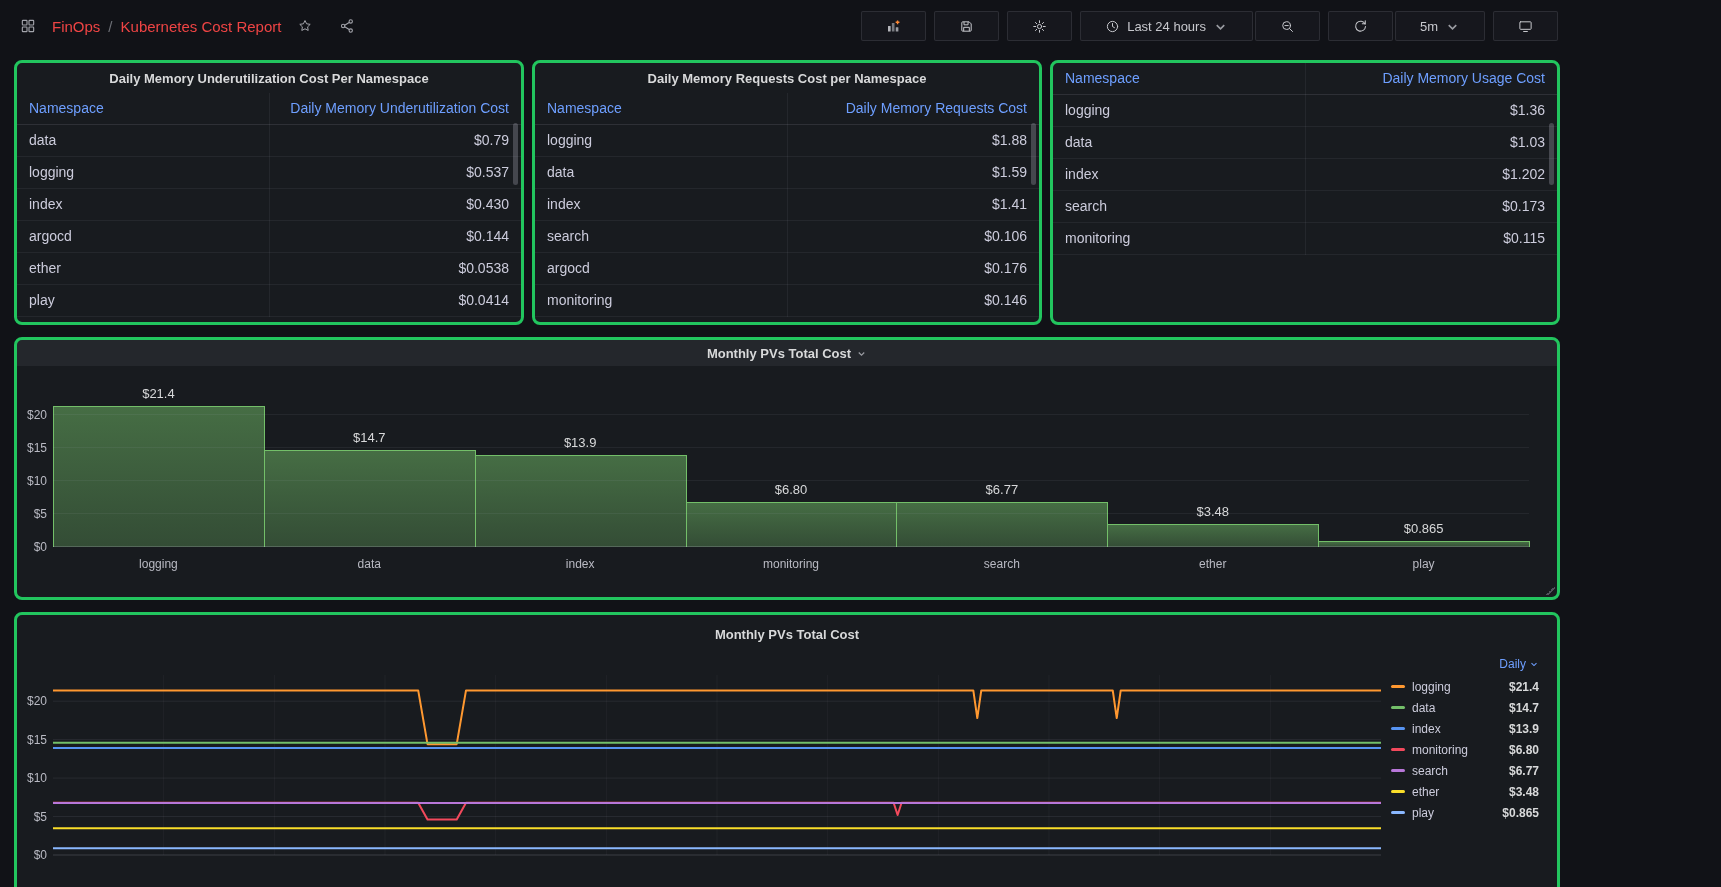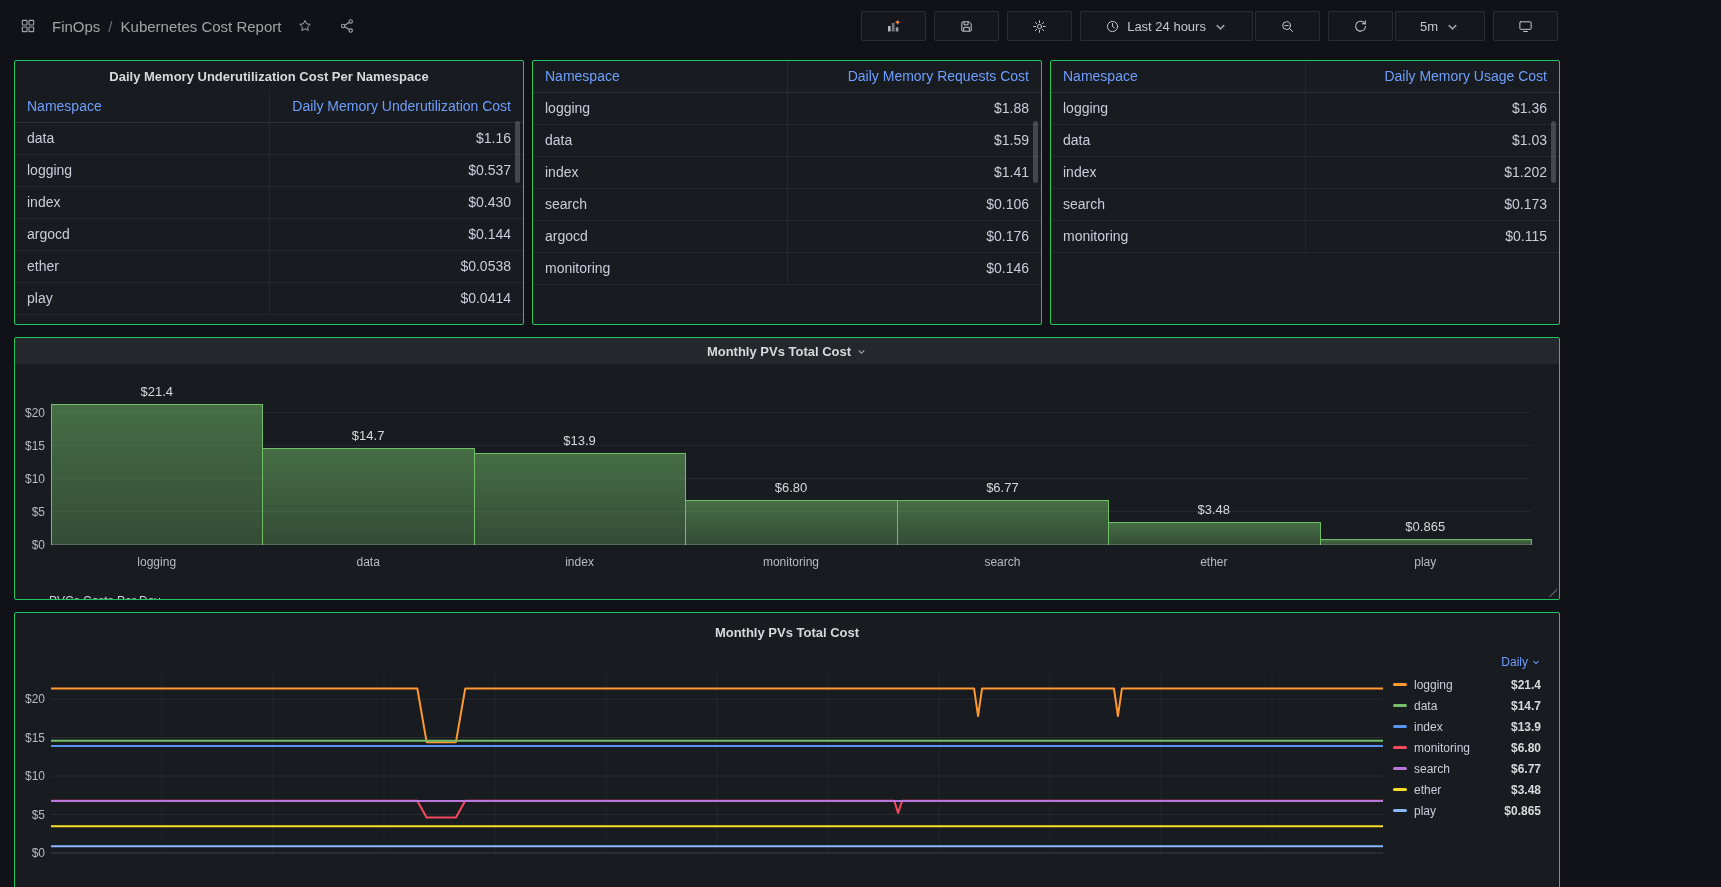--- a/index.html
+++ b/index.html
@@ -7,34 +7,34 @@
     font-family:"Liberation Sans",sans-serif;color:#ccccdc}
   button{font-family:inherit;background:none;border:none;color:inherit;cursor:pointer}
   .app{width:1574px}
 
   
   .topbar{height:52px;display:flex;align-items:center;justify-content:space-between;padding:0 16px}
   .tb-left{display:flex;align-items:center;gap:10px}
   .icon-btn{display:flex;align-items:center;justify-content:center;width:24px;height:24px;color:#a3a4ab}
   .icon-btn svg{width:16px;height:16px}
   .breadcrumb{display:flex;align-items:center;gap:8px;margin:0 2px}
-  .crumb{color:#a3a3a3;font-size:15px;text-decoration:none;cursor:pointer}
+  .crumb{color:#ef4444;font-size:15px;text-decoration:none;cursor:pointer}
   .crumb-sep{color:#6e7077;font-size:15px}
   .share-gap{margin-left:8px}
   .tb-right{display:flex;align-items:center;gap:8px}
   .tb-group{display:flex;gap:2px}
   .tool-btn{display:flex;align-items:center;gap:7px;height:30px;padding:0 24px;
     border:1px solid rgba(204,204,220,.12);border-radius:2px;background:rgba(204,204,220,.03);
     color:#c7c8cd;font-size:13px;white-space:nowrap}
   .tool-btn svg{width:15px;height:15px;flex:none}
   .chev{width:11px;height:11px;color:#9a9ca2;flex:none}
 
   
   .content{padding:8px 14px 0}
-  .panel{background:#181b1f;border:1px solid #22c55e;border-radius:2px;position:relative;overflow:hidden}
+  .panel{background:#181b1f;border:3px solid #22c55e;border-radius:8px;position:relative;overflow:hidden}
   .tables-row{display:flex;gap:8px}
   .table-panel{width:510px;height:265px;flex:none}
   .panel-title{height:30px;display:flex;align-items:center;justify-content:center;gap:5px;
     font-size:13px;font-weight:600;color:#d8d9da;cursor:pointer}
 
   
   table{width:100%;border-collapse:collapse;table-layout:fixed;font-size:14px}
   thead th{color:#6e9fff;font-weight:500;text-align:left;height:31px;padding:0 12px;
     border-bottom:1px solid rgba(204,204,220,.12);cursor:pointer}
   th.num,td.num{text-align:right}
@@ -204,21 +204,21 @@
         <table>
           <thead>
               <tr>
             <th>Namespace</th>
             <th class="num">Daily Memory Underutilization Cost</th>
           </tr>
             </thead>
           <tbody>
               <tr>
                 <td>data</td>
-                <td class="num">$1.16</td>
+                <td class="num">$0.79</td>
               </tr>
               <tr>
                 <td>logging</td>
                 <td class="num">$0.537</td>
               </tr>
               <tr>
                 <td>index</td>
                 <td class="num">$0.430</td>
               </tr>
               <tr>
@@ -232,20 +232,21 @@
               <tr>
                 <td>play</td>
                 <td class="num">$0.0414</td>
               </tr>
             </tbody>
         </table>
         <span class="v-thumb"></span>
       </article>
 
       <article class="panel table-panel">
+        <h2 class="panel-title">Daily Memory Requests Cost per Namespace</h2>
         <table>
           <thead>
               <tr>
             <th>Namespace</th>
             <th class="num">Daily Memory Requests Cost</th>
           </tr>
             </thead>
           <tbody>
               <tr>
                 <td>logging</td>

